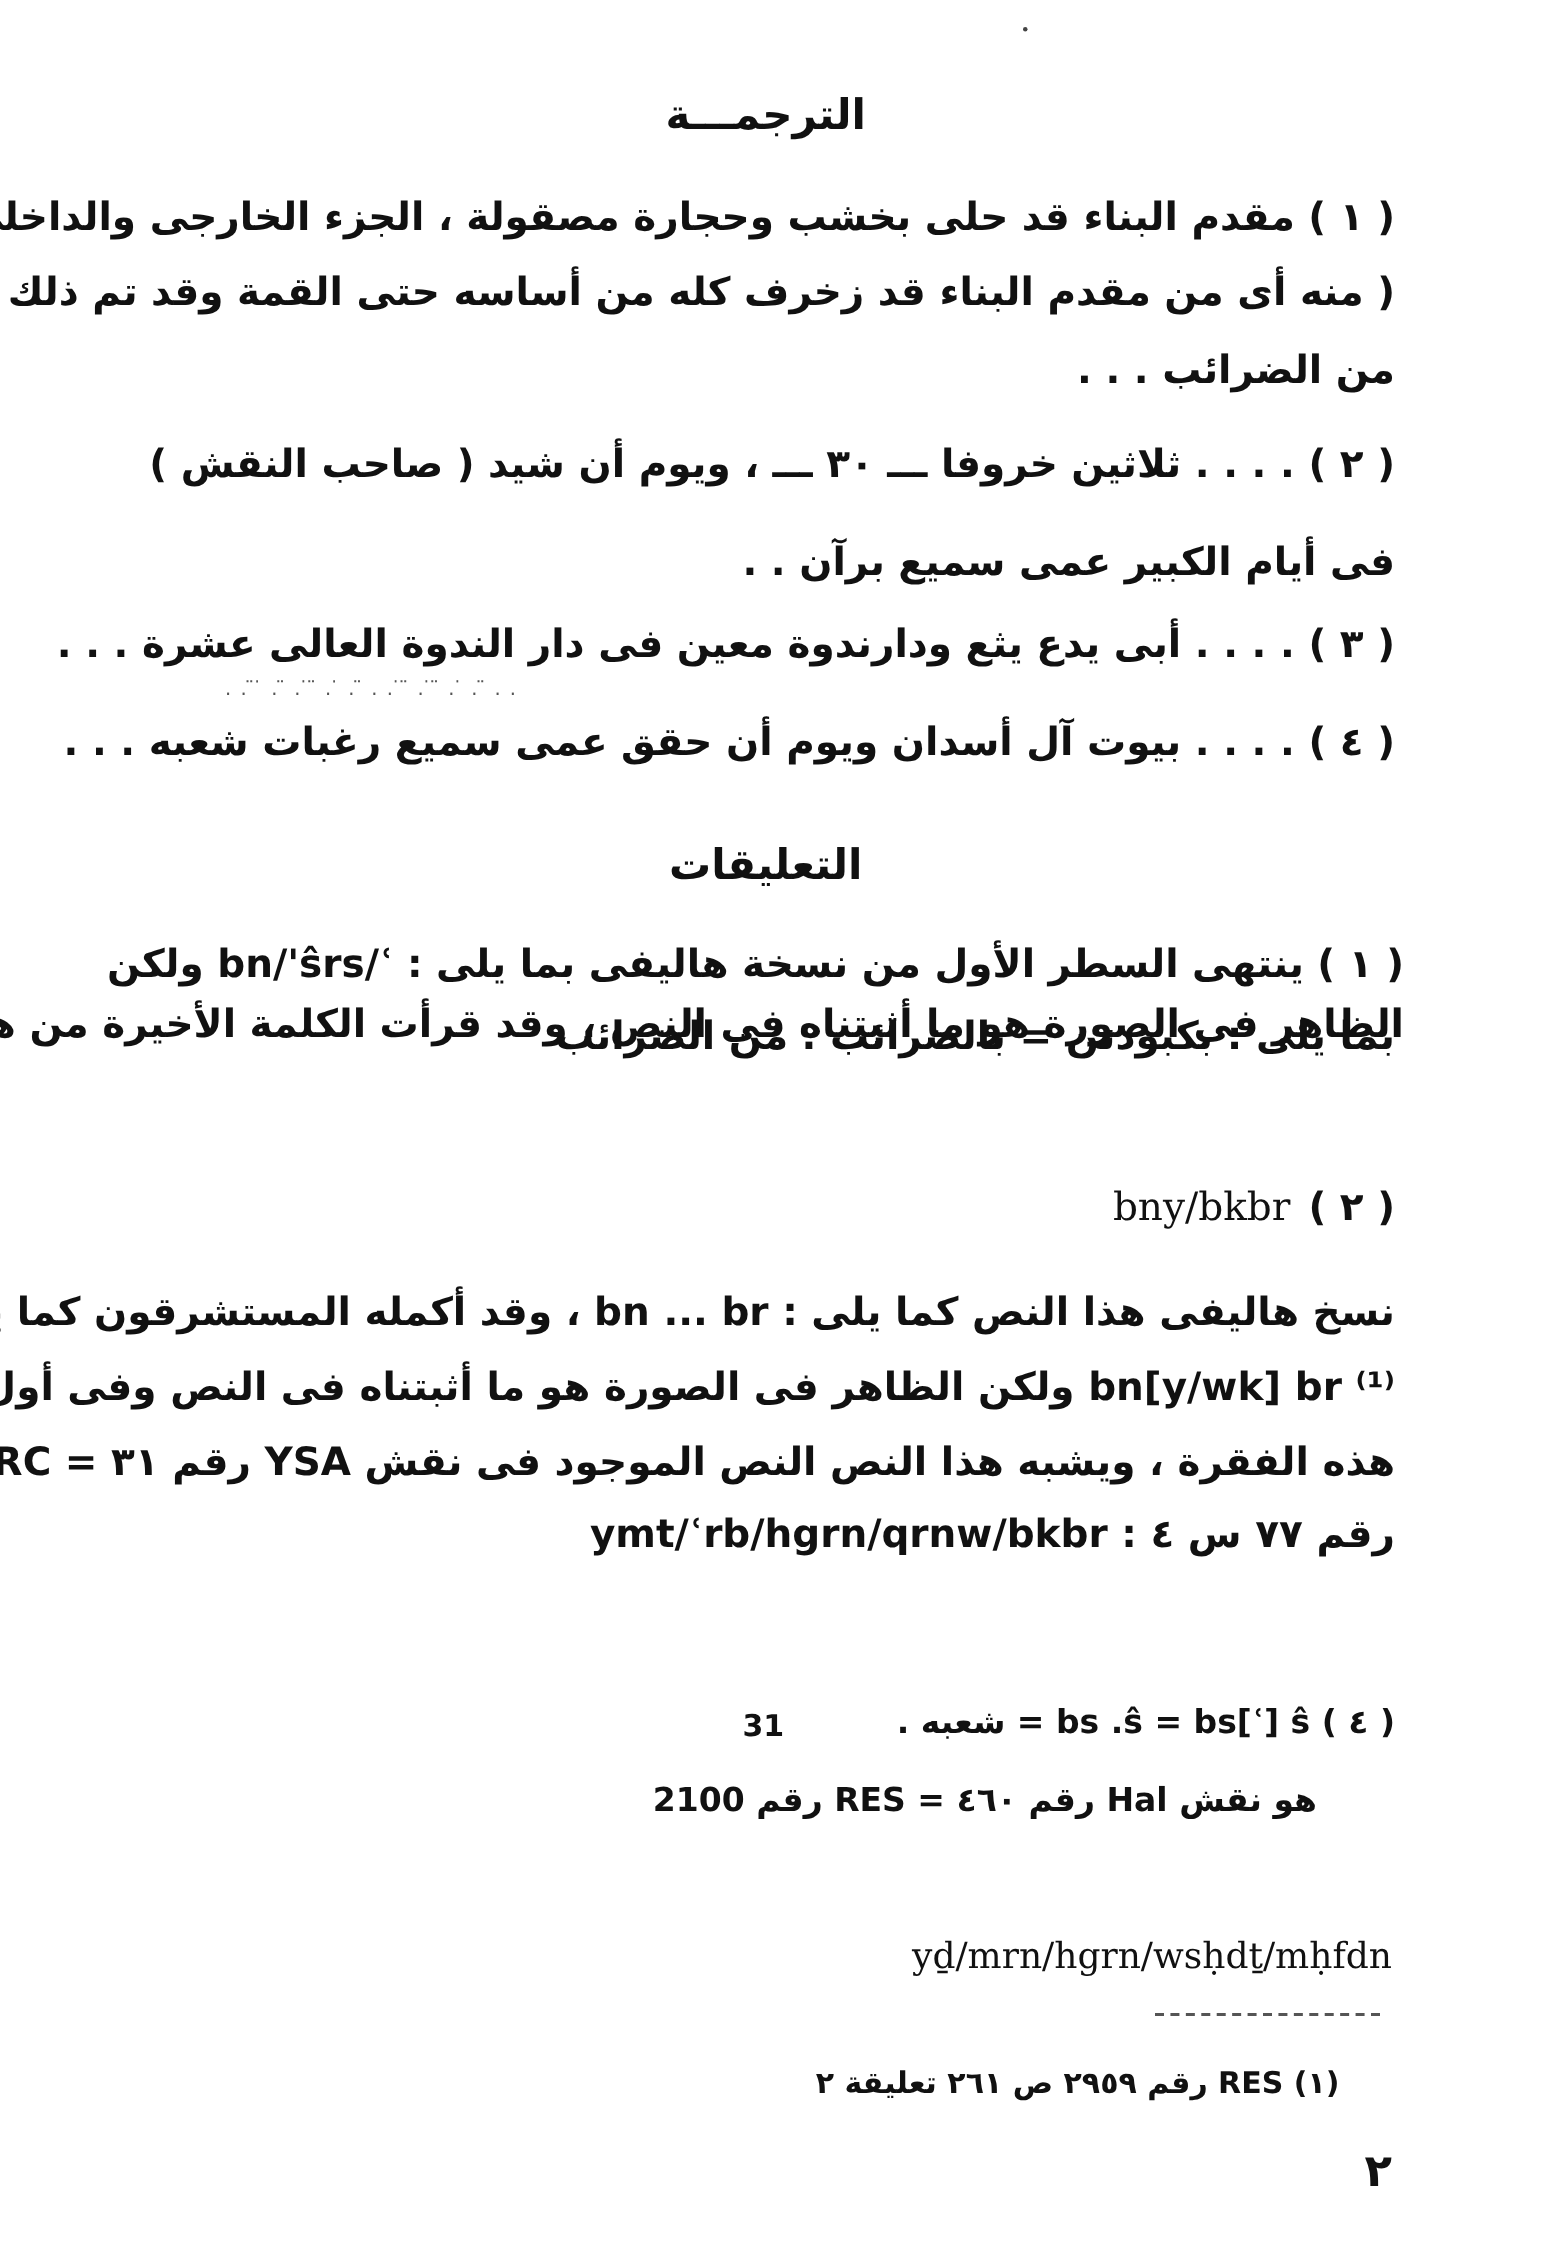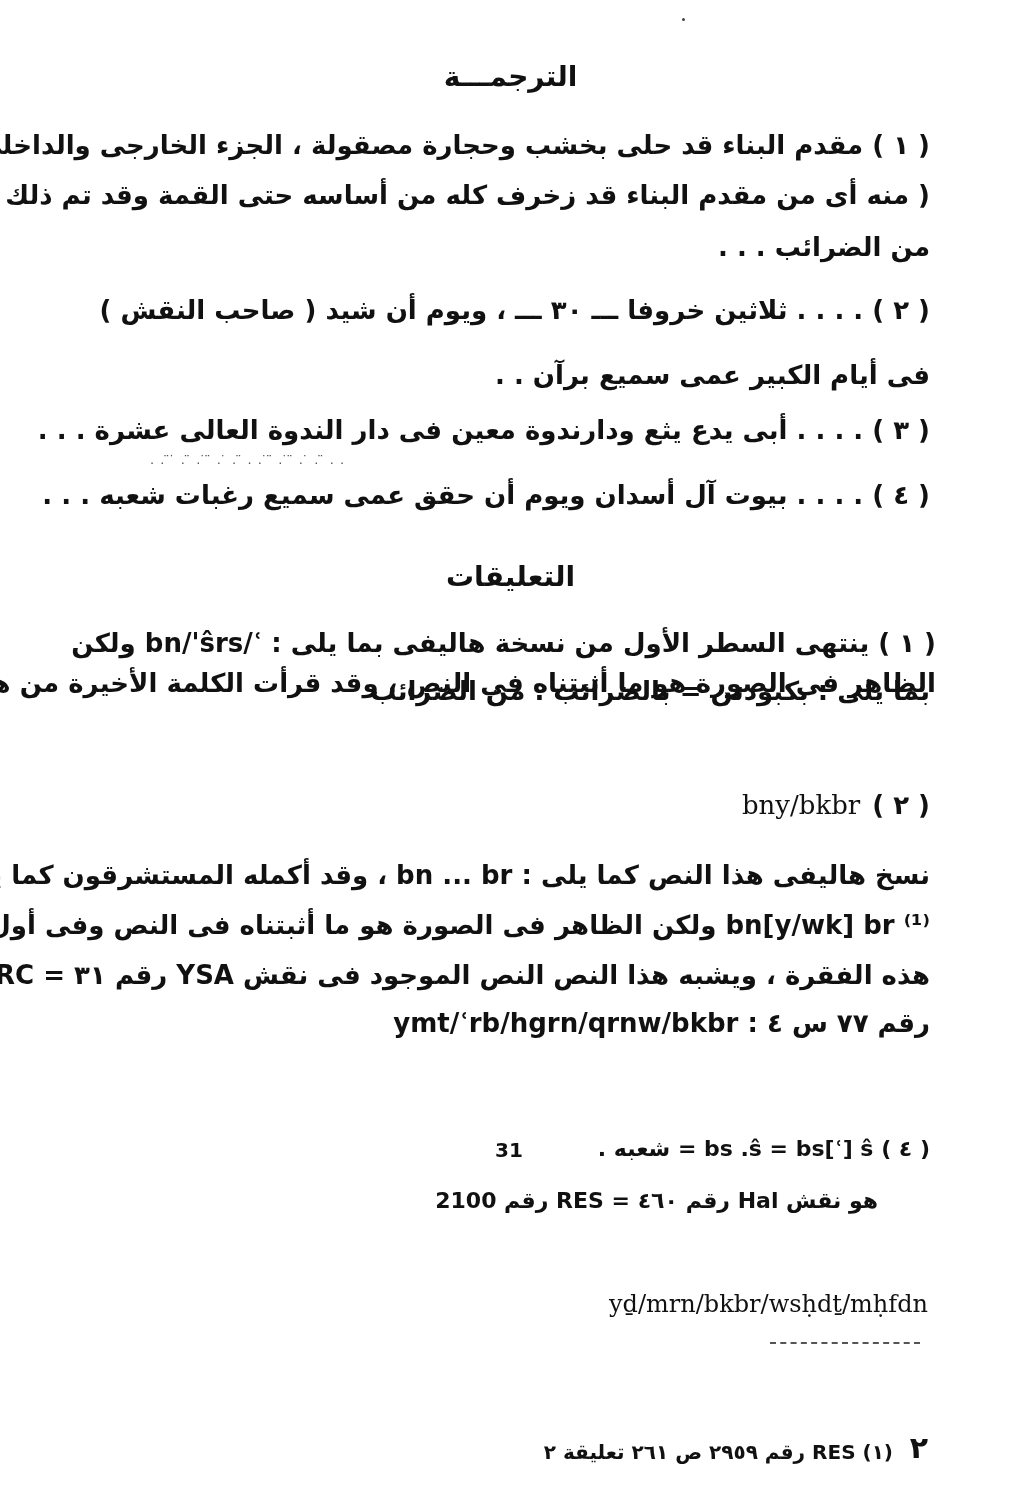--- a/index.html
+++ b/index.html
@@ -48,19 +48,19 @@
 <div class="abs ar rline" style="top:910px;">bn[y/wk] br ⁽¹⁾ ولكن الظاهر فى الصورة هو ما أثبتناه فى النص وفى أول</div>
 <div class="abs ar rline" style="top:960px;">هذه الفقرة ، ويشبه هذا النص النص الموجود فى نقش YSA رقم ٣١ = CRC</div>
 <div class="abs ar rline" style="top:1008px;text-align:right;">رقم ٧٧ س ٤ : ymt/ʿrb/hgrn/qrnw/bkbr</div>
 
 <div class="abs ar rline" style="top:1136px;font-size:22px;margin-left:12px;">( ٤ ) bs .ŝ = bs[ʿ] ŝ = شعبه .</div>
 
 <div class="abs ar" style="top:1138px;left:495px;font-size:20px;">31</div>
 
 <div class="abs ar rline" style="top:1188px;right:150px;font-size:22px;">هو نقش Hal رقم ٤٦٠ = RES رقم 2100</div>
 
-<div class="abs lat" style="top:1290px;right:100px;font-size:24px;">yḏ/mrn/bkbr/wsḥdṯ/mḥfdn</div>
+<div class="abs lat" style="top:1290px;right:100px;font-size:24px;">yḏ/mrn/hgrn/wsḥdṯ/mḥfdn</div>
 
 <div class="abs hr" style="top:1342px;left:770px;width:150px;"></div>
 
-<div class="abs ar rline tiny" style="top:1440px;right:135px;">(١) RES رقم ٢٩٥٩ ص ٢٦١ تعليقة ٢</div>
+<div class="abs ar rline tiny" style="top:1376px;right:135px;">(١) RES رقم ٢٩٥٩ ص ٢٦١ تعليقة ٢</div>
 
 <div class="abs ar" style="top:1430px;right:100px;font-size:30px;">٢</div>
 
 </body></html>

